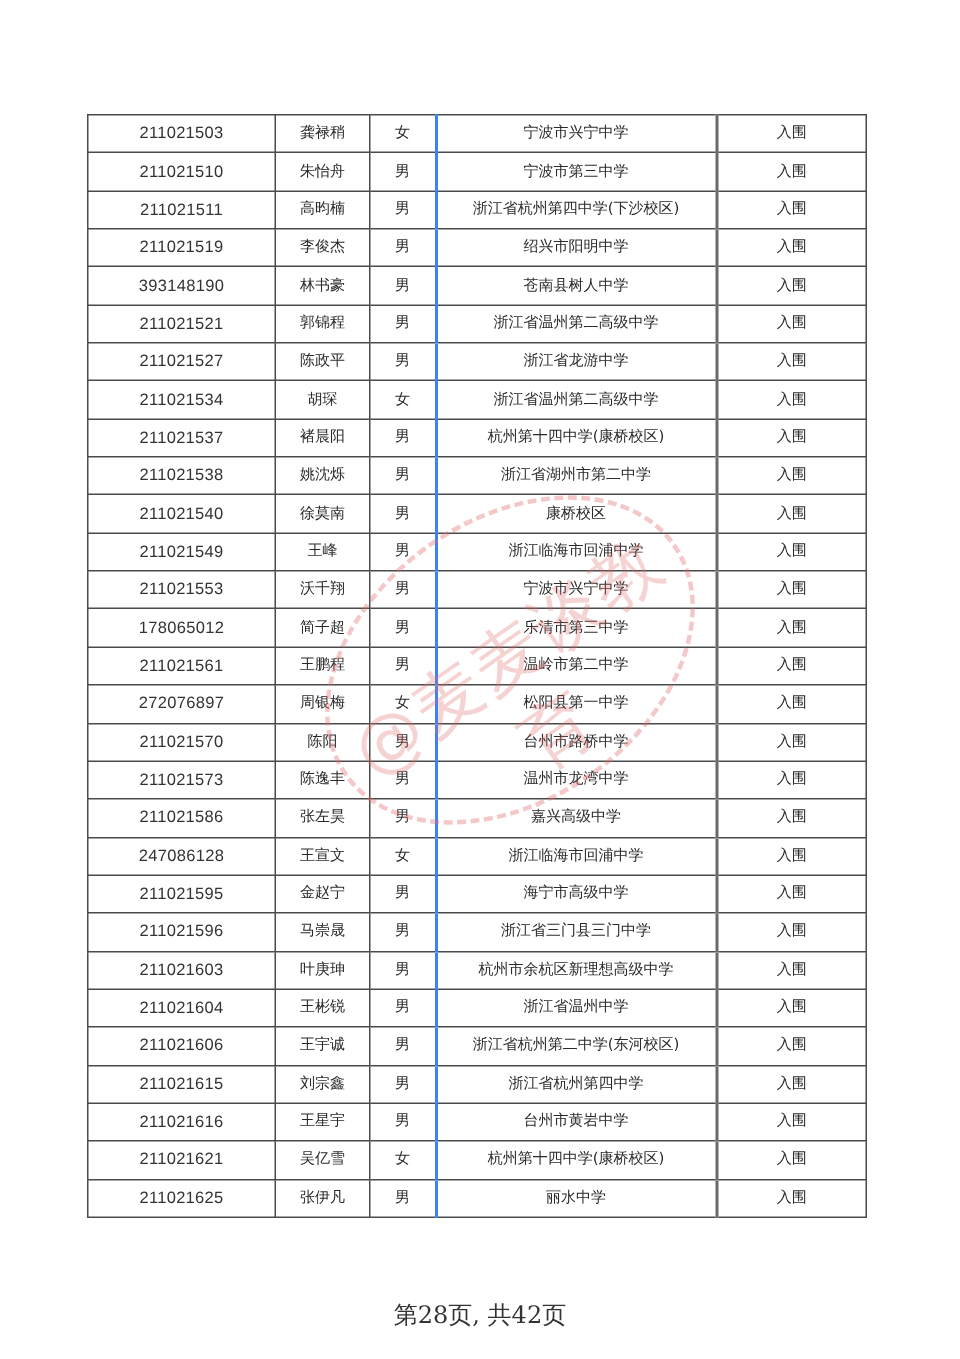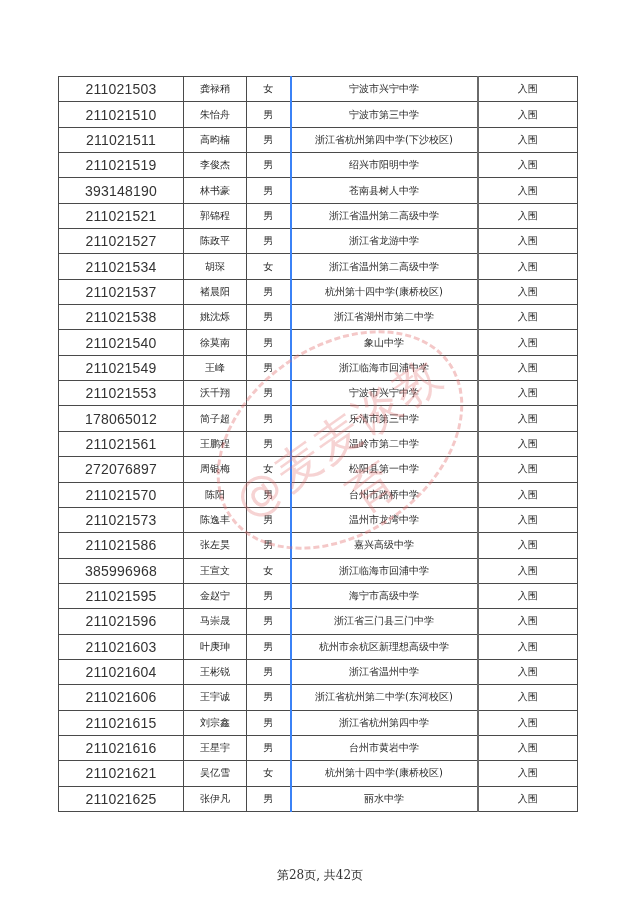--- a/index.html
+++ b/index.html
@@ -38,42 +38,42 @@
       text-align: center;
       vertical-align: middle;
       font-size: 10px;
       line-height: 12px;
       white-space: nowrap;
       overflow: hidden;
       color: #2a2a2a;
     }
     table.roster td.c-id {
       font-family: "Liberation Sans", "DejaVu Sans", sans-serif;
-      font-size: 14px;
+      font-size: 11px;
       letter-spacing: 0.2px;
       color: #333333;
     }
     table.roster td.c-school {
       border-left: 2px solid #3b82f6;
       border-right: 2px solid #6a6a6a;
     }
     col.w-id { width: 125px; }
     col.w-name { width: 63px; }
     col.w-gender { width: 44px; }
     col.w-school { width: 187px; }
     col.w-status { width: 100px; }
 
     .footer {
       position: absolute;
       left: 0;
       top: 867px;
       width: 640px;
       text-align: center;
       font-family: "DejaVu Serif", "Liberation Serif", serif;
-      font-size: 12px;
+      font-size: 16px;
       color: #333333;
     }
 
     
     .watermark {
       position: absolute;
       left: 205px;
       top: 345px;
       width: 270px;
       height: 190px;
@@ -186,21 +186,21 @@
           <td class="c-id">211021538</td>
           <td class="c-name">姚沈烁</td>
           <td class="c-gender">男</td>
           <td class="c-school">浙江省湖州市第二中学</td>
           <td class="c-status">入围</td>
         </tr>
         <tr>
           <td class="c-id">211021540</td>
           <td class="c-name">徐莫南</td>
           <td class="c-gender">男</td>
-          <td class="c-school">象山中学</td>
+          <td class="c-school">康桥校区</td>
           <td class="c-status">入围</td>
         </tr>
         <tr>
           <td class="c-id">211021549</td>
           <td class="c-name">王峰</td>
           <td class="c-gender">男</td>
           <td class="c-school">浙江临海市回浦中学</td>
           <td class="c-status">入围</td>
         </tr>
         <tr>
@@ -246,21 +246,21 @@
           <td class="c-status">入围</td>
         </tr>
         <tr>
           <td class="c-id">211021586</td>
           <td class="c-name">张左昊</td>
           <td class="c-gender">男</td>
           <td class="c-school">嘉兴高级中学</td>
           <td class="c-status">入围</td>
         </tr>
         <tr>
-          <td class="c-id">385996968</td>
+          <td class="c-id">247086128</td>
           <td class="c-name">王宣文</td>
           <td class="c-gender">女</td>
           <td class="c-school">浙江临海市回浦中学</td>
           <td class="c-status">入围</td>
         </tr>
         <tr>
           <td class="c-id">211021595</td>
           <td class="c-name">金赵宁</td>
           <td class="c-gender">男</td>
           <td class="c-school">海宁市高级中学</td>

